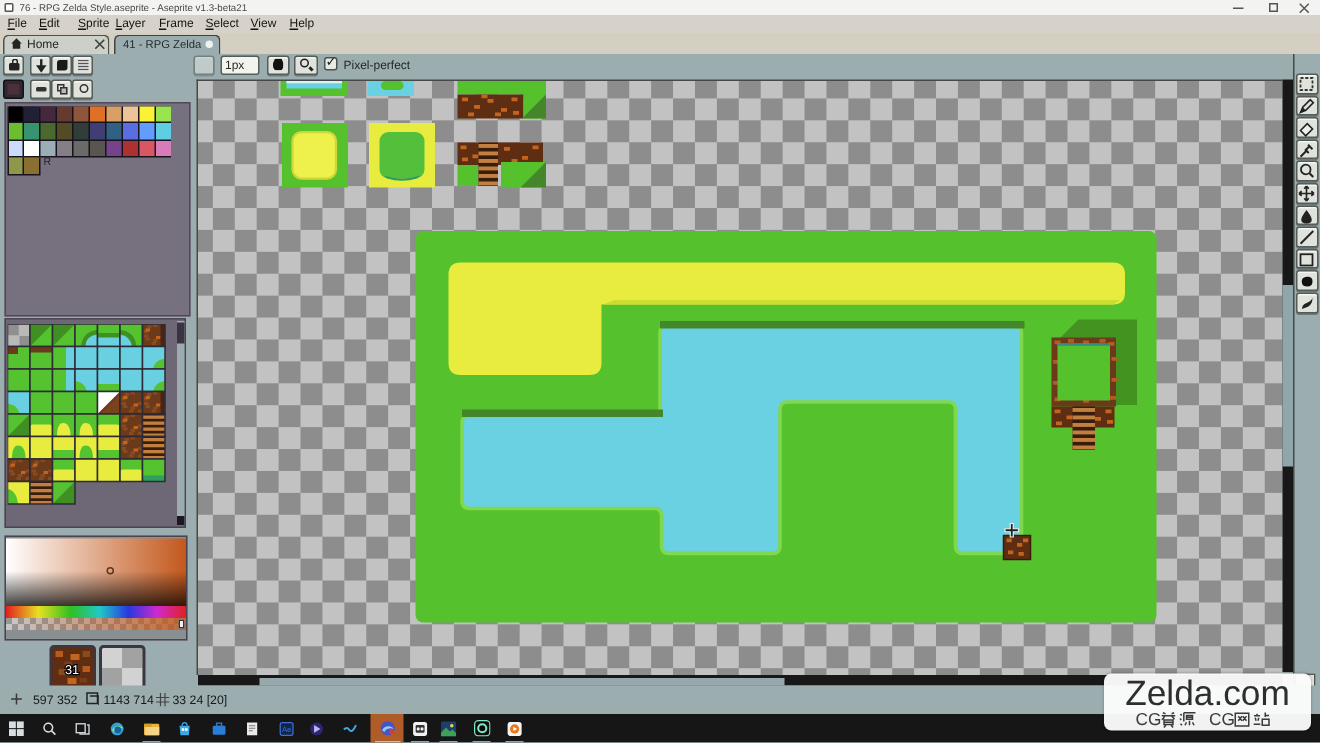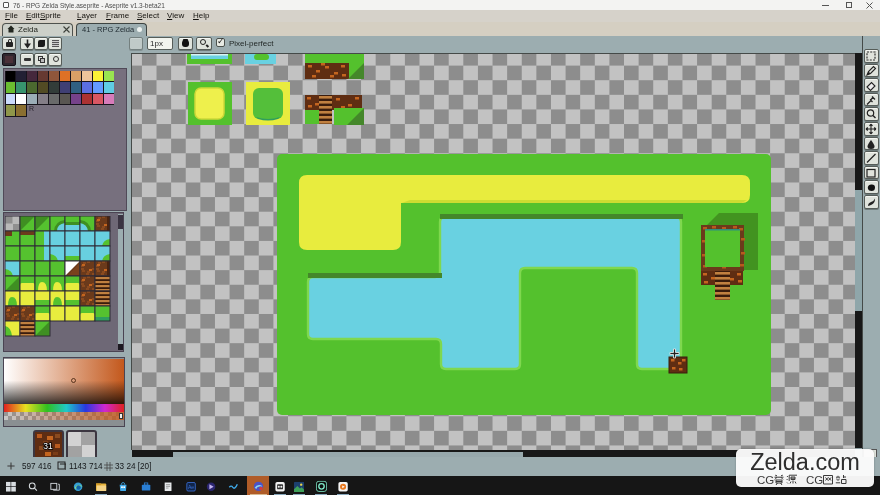--- a/index.html
+++ b/index.html
@@ -11,32 +11,32 @@
 <div class="abs" style="left:3px;top:2px;width:6px;height:6px;border:1px solid #555;border-radius:1px;background:#fff"></div>
 <div class="abs" style="left:13px;top:1.5px;font-size:6.5px;color:#4a4a4a;letter-spacing:0px">76 - RPG Zelda Style.aseprite - Aseprite v1.3-beta21</div>
 <div class="abs" style="left:822px;top:4.5px;width:7px;height:1.2px;background:#555"></div>
 <div class="abs" style="left:846px;top:2px;width:5.5px;height:5.5px;border:1px solid #555"></div>
 <svg class="abs" style="left:866px;top:2px" width="7" height="7" viewBox="0 0 7 7">
     <path d="M0.5,0.5 L6.5,6.5 M6.5,0.5 L0.5,6.5" stroke="#555" stroke-width="1"></path>
   </svg>
 <div class="abs" style="left:0;top:10px;width:880px;height:12px;background:#d6d2ca"></div>
 <span class="abs" style="left:5px;top:11px;font-size:8px;color:#15130f"><u>F</u>ile</span>
 <span class="abs" style="left:26px;top:11px;font-size:8px;color:#15130f"><u>E</u>dit</span>
-<span class="abs" style="left:40px;top:11px;font-size:8px;color:#15130f"><u>S</u>prite</span>
+<span class="abs" style="left:52px;top:11px;font-size:8px;color:#15130f"><u>S</u>prite</span>
 <span class="abs" style="left:77px;top:11px;font-size:8px;color:#15130f"><u>L</u>ayer</span>
 <span class="abs" style="left:106px;top:11px;font-size:8px;color:#15130f"><u>F</u>rame</span>
 <span class="abs" style="left:137px;top:11px;font-size:8px;color:#15130f"><u>S</u>elect</span>
 <span class="abs" style="left:167px;top:11px;font-size:8px;color:#15130f"><u>V</u>iew</span>
 <span class="abs" style="left:193px;top:11px;font-size:8px;color:#15130f"><u>H</u>elp</span>
 <div class="abs" style="left:0;top:22px;width:880px;height:14px;background:#d5cfc2"></div>
 <div class="abs" style="left:2px;top:22.5px;width:71px;height:13.5px;background:#ccd0c9;border:1px solid #4e524e;border-bottom:none;border-radius:4px 4px 0 0"></div>
 <svg class="abs" style="left:7px;top:25px" width="8" height="8" viewBox="0 0 8 8">
     <path d="M4,0.5 L7.5,4 L6.5,4 L6.5,7.5 L1.5,7.5 L1.5,4 L0.5,4 Z" fill="#22261f"></path>
   </svg>
-<span class="abs" style="left:18px;top:24.5px;font-size:8px;color:#22261f">Zelda</span>
+<span class="abs" style="left:18px;top:24.5px;font-size:8px;color:#22261f">Home</span>
 <svg class="abs" style="left:63px;top:26px" width="7" height="7" viewBox="0 0 7 7">
     <path d="M0.5,0.5 L6.5,6.5 M6.5,0.5 L0.5,6.5" stroke="#3c403a" stroke-width="1.1"></path>
   </svg>
 <div class="abs" style="left:76px;top:22.5px;width:71px;height:14.5px;background:#9cadb0;border:1px solid #3e4442;border-bottom:none;border-radius:4px 4px 0 0"></div>
 <span class="abs" style="left:82px;top:24.5px;font-size:7.5px;color:#1f2a30">41 - RPG Zelda</span>
 <div class="abs" style="left:137px;top:26.5px;width:5px;height:5px;background:#edf2f0;border-radius:50%"></div>
 <div class="abs" style="left:0;top:36px;width:880px;height:17px;background:#9cadb0"></div>
 <div class="btn" style="left:2px;top:37px;width:14px;height:13px"></div>
 <div class="abs" style="left:6px;top:42px;width:7px;height:5px;background:#222;border-radius:1px"></div>
 <div class="abs" style="left:7.5px;top:39px;width:4px;height:4px;border:1.2px solid #222;border-bottom:none;border-radius:3px 3px 0 0"></div>
@@ -602,21 +602,21 @@
   </svg>
 <div class="btn" style="left:863.5px;top:195.0px;width:15px;height:13.6px"></div>
 <svg class="abs" style="left:864px;top:195.0px" width="14" height="14" viewBox="0 0 14 14">
     <path d="M4,11 Q4,8 7,7 Q10,6 11,3.5 Q11,8 8,9.5 Q5.5,10.5 4,11 Z" fill="#222"></path>
   </svg>
 <div class="abs" style="left:863px;top:449px;width:14px;height:10px;background:#dfe3dc;border:1px solid #555"></div>
 <div class="abs" style="left:0;top:457px;width:880px;height:19px;background:#9cadb0"></div>
 <svg class="abs" style="left:7px;top:462px" width="8" height="8" viewBox="0 0 10 10">
     <path d="M5,0.5 L5,9.5 M0.5,5 L9.5,5" stroke="#3a3a3a" stroke-width="1.3"></path>
   </svg>
-<span class="abs" style="left:22px;top:462px;font-size:8.2px;color:#15181a">597 416</span>
+<span class="abs" style="left:22px;top:462px;font-size:8.2px;color:#15181a">597 352</span>
 <svg class="abs" style="left:57px;top:461px" width="9" height="9" viewBox="0 0 9 9">
     <rect x="1" y="1" width="7" height="7" fill="none" stroke="#222"></rect>
     <path d="M3,3 L9,3 L9,9" fill="none" stroke="#222"></path>
   </svg>
 <span class="abs" style="left:69px;top:462px;font-size:8.2px;color:#15181a">1143 714</span>
 <svg class="abs" style="left:104px;top:462px" width="9" height="9" viewBox="0 0 9 9">
     <path d="M0,3 L9,3 M0,6 L9,6 M3,0 L3,9 M6,0 L6,9" stroke="#444" stroke-width=".8"></path>
   </svg>
 <span class="abs" style="left:115px;top:462px;font-size:8.2px;color:#15181a">33 24 [20]</span>
 <div class="abs" style="left:0;top:476px;width:880px;height:19px;background:#161616"></div>

